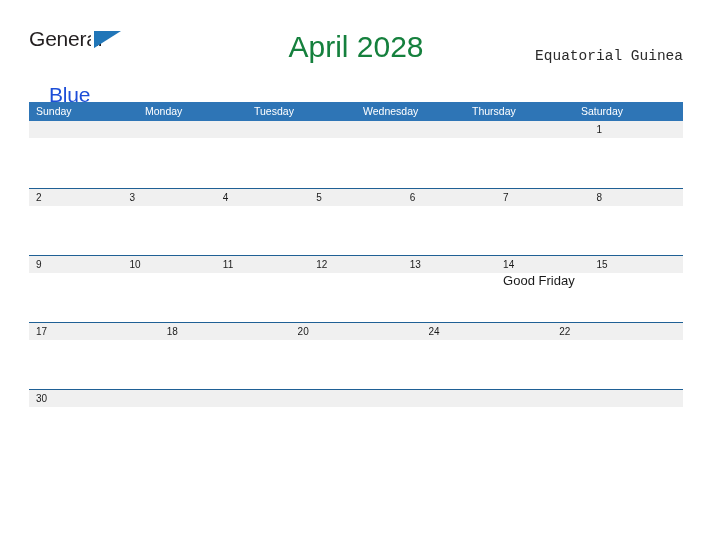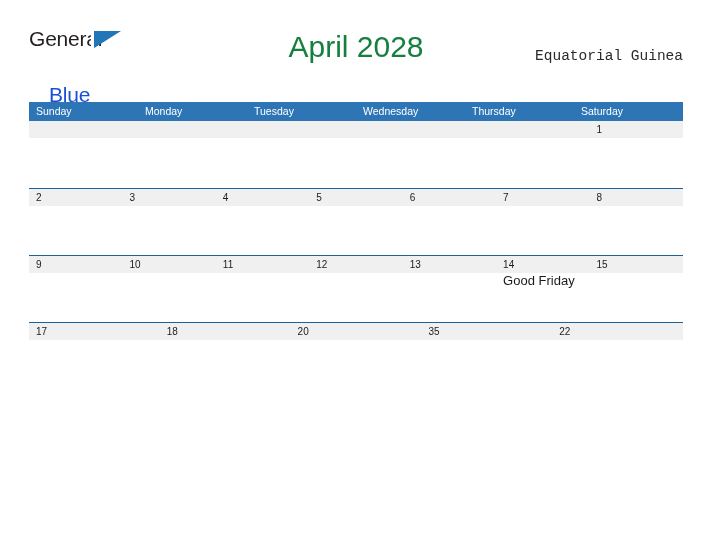--- a/index.html
+++ b/index.html
@@ -279,22 +279,46 @@
           <div class="day-cell">
             <span class="day-number">17</span>
           </div>
           <div class="day-cell">
             <span class="day-number">18</span>
           </div>
           <div class="day-cell">
             <span class="day-number">20</span>
           </div>
           <div class="day-cell">
-            <span class="day-number">35</span>
+            <span class="day-number">24</span>
           </div>
           <div class="day-cell">
             <span class="day-number">22</span>
+          </div>
+        </div>
+        <div class="week-row">
+          <div class="daynum-band"></div>
+          <div class="day-cell">
+            <span class="day-number">30</span>
+          </div>
+          <div class="day-cell">
+            <span class="day-number empty"></span>
+          </div>
+          <div class="day-cell">
+            <span class="day-number empty"></span>
+          </div>
+          <div class="day-cell">
+            <span class="day-number empty"></span>
+          </div>
+          <div class="day-cell">
+            <span class="day-number empty"></span>
+          </div>
+          <div class="day-cell">
+            <span class="day-number empty"></span>
+          </div>
+          <div class="day-cell">
+            <span class="day-number empty"></span>
           </div>
         </div>
       </div>
   </div>
 
 </div>
 
 </body></html>

